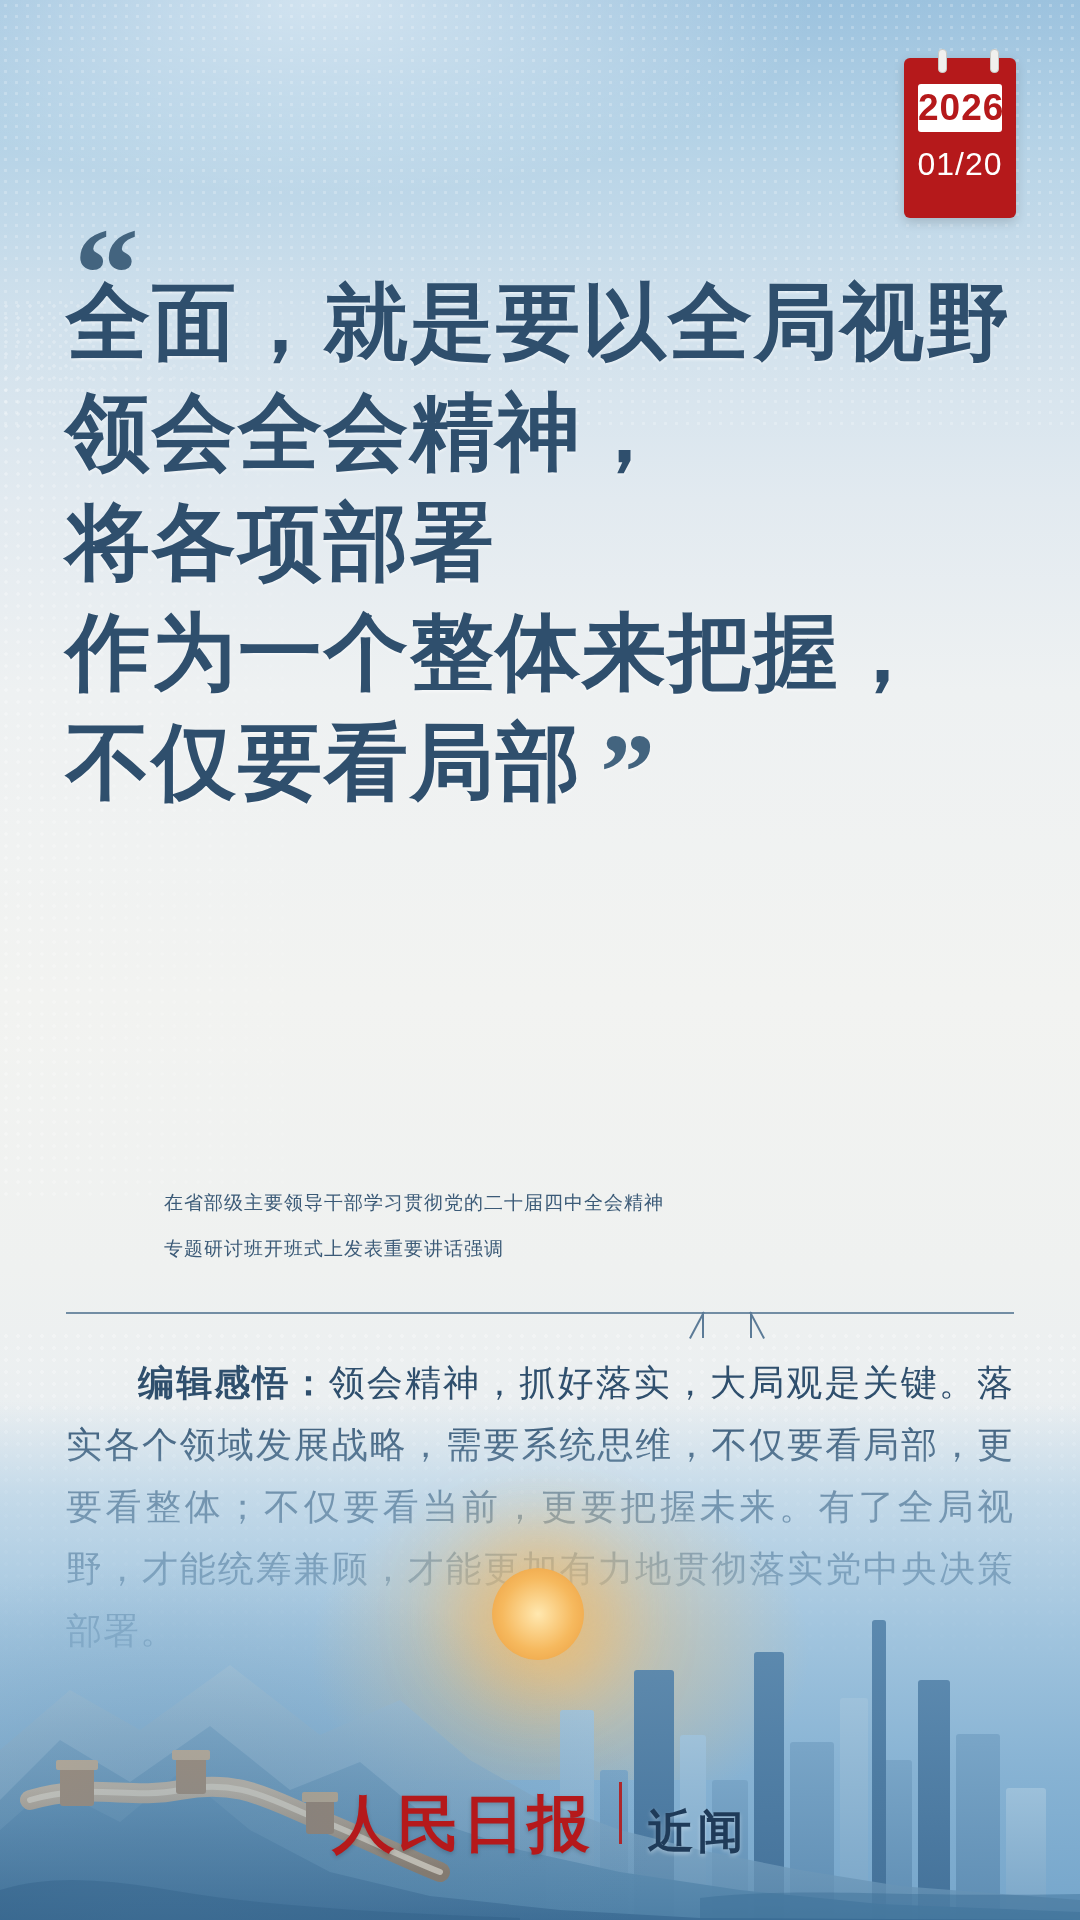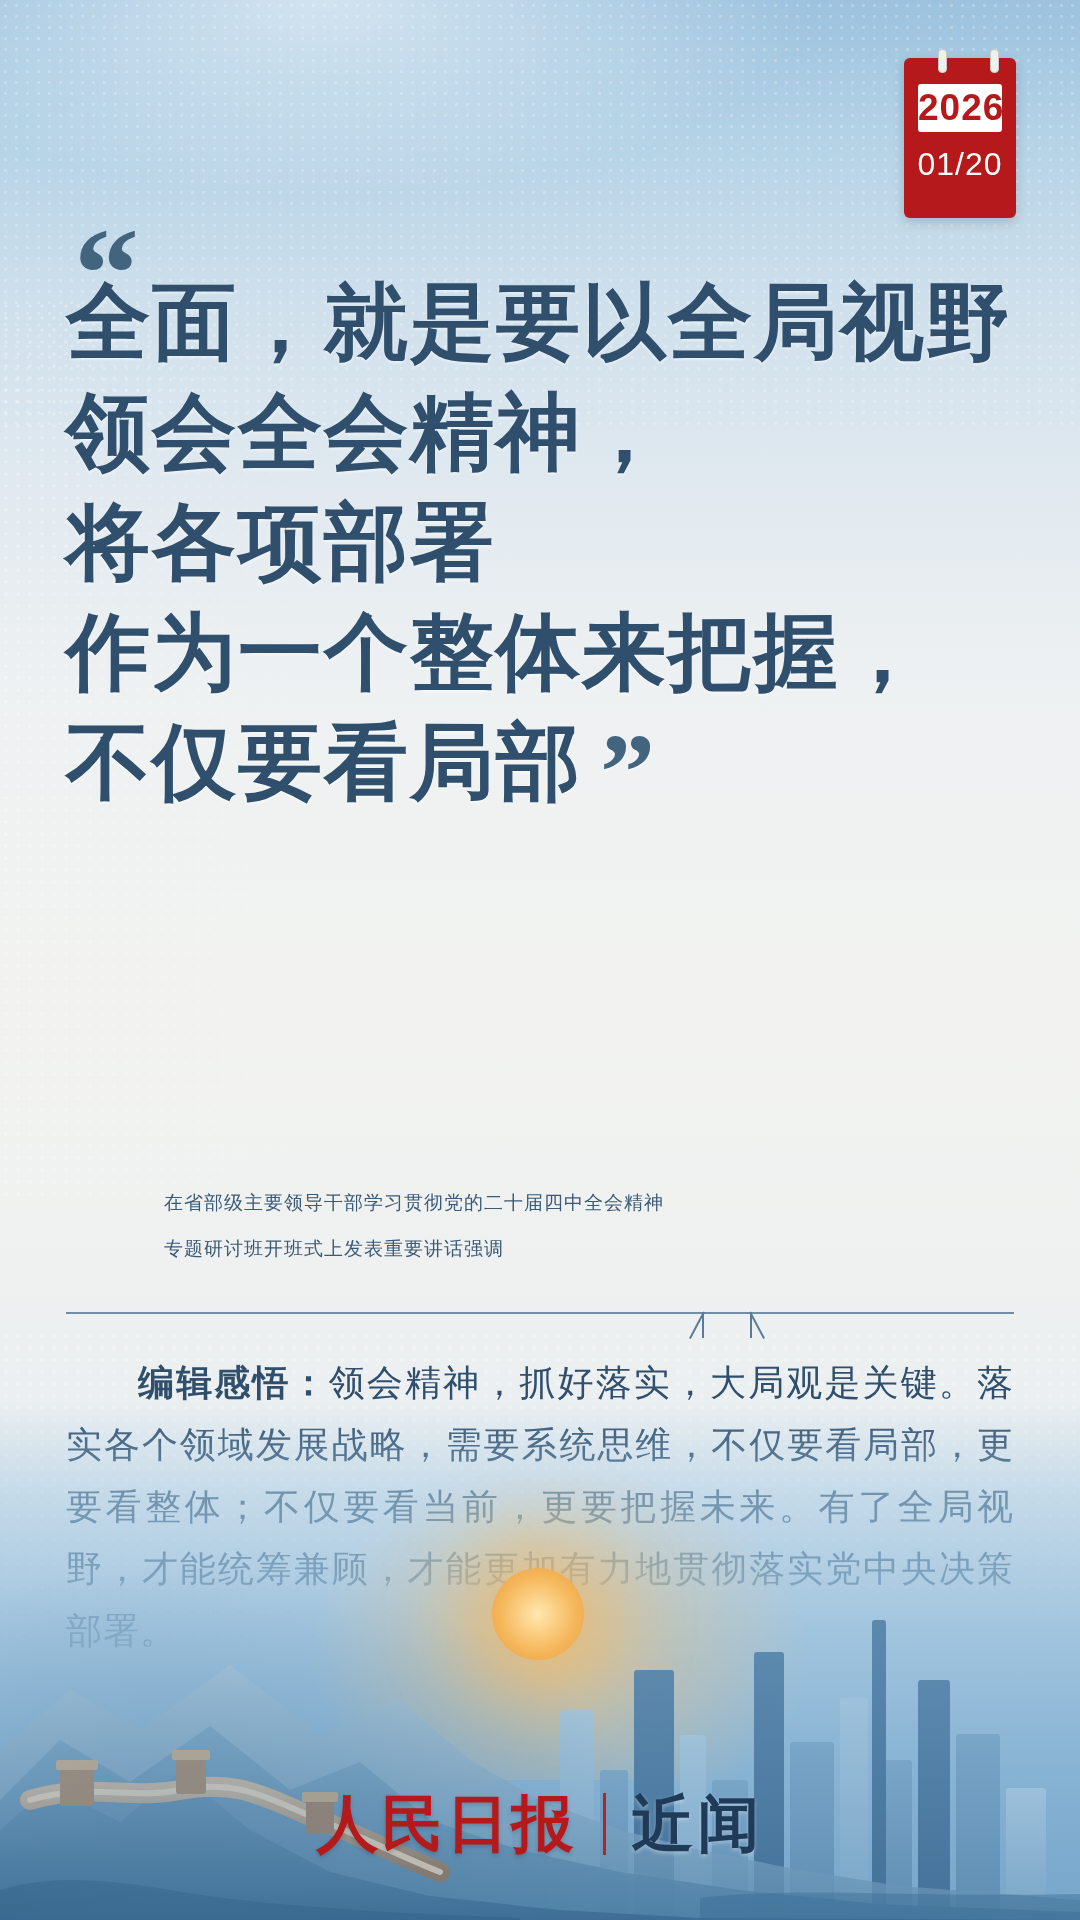--- a/index.html
+++ b/index.html
@@ -306,45 +306,45 @@
     background: radial-gradient(ellipse at 30% 80%, rgba(79,124,160,0.35), rgba(79,124,160,0) 70%);
   }
 
   
   .logo-bar {
     position: absolute;
     left: 0;
     bottom: 54px;
     width: 1080px;
     display: flex;
-    align-items: center;
     justify-content: center;
     gap: 26px;
   }
   .logo-rm {
     font-family: "Liberation Serif", "DejaVu Serif", serif;
     font-size: 62px;
     font-weight: 700;
     color: #b5191b;
     letter-spacing: 3px;
     text-shadow: 0 2px 4px rgba(0,0,0,0.18);
   }
   .logo-sep {
     width: 3px;
     height: 62px;
     background: #b5191b;
     opacity: 0.9;
   }
   .logo-sub {
     font-family: "Liberation Serif", "DejaVu Serif", serif;
-    font-size: 62px;
+    font-size: 46px;
     font-weight: 700;
     color: #1f3b59;
     letter-spacing: 4px;
     text-shadow: 0 2px 4px rgba(255,255,255,0.35);
+    margin-top: 19px;
   }
 </style>
 </head>
 <body>
 
 <div class="poster">
 
   <div class="sky-glow"></div>
   <div class="dots-top"></div>
   <div class="dots-left"></div>

